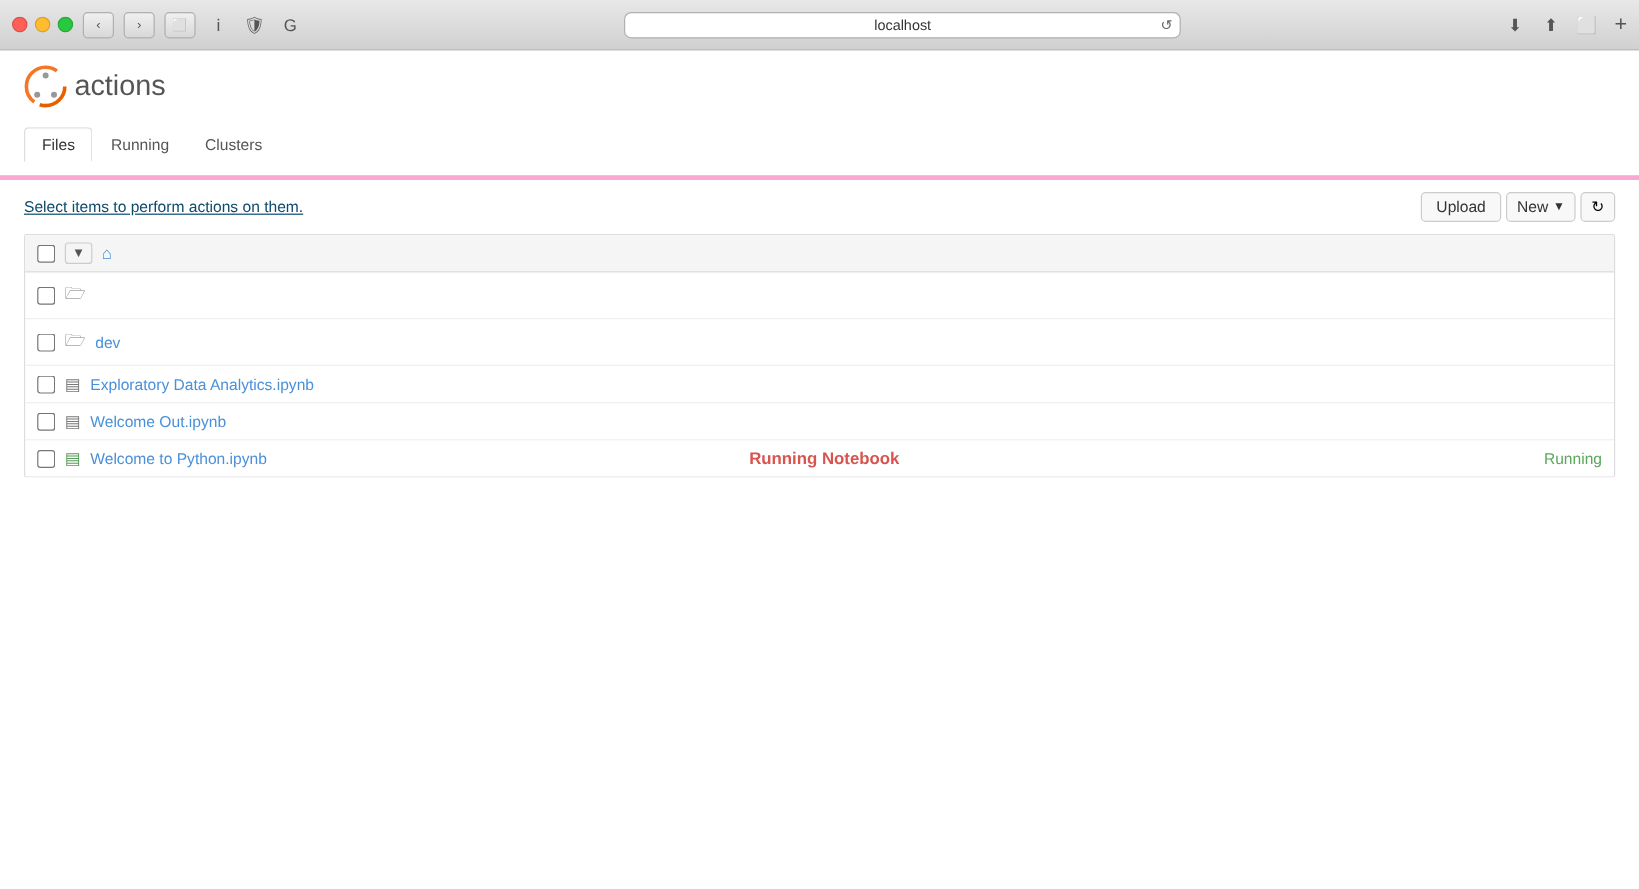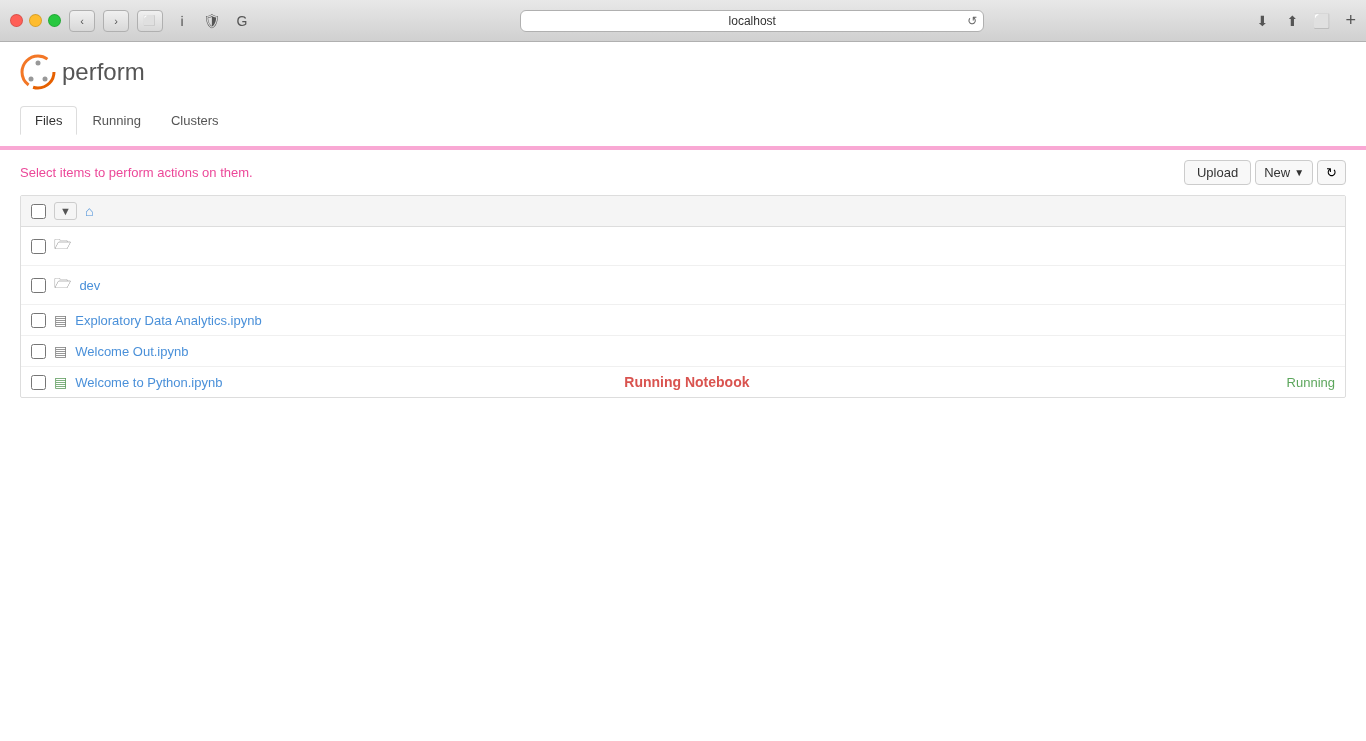--- a/index.html
+++ b/index.html
@@ -135,21 +135,22 @@
 
     
     .toolbar {
       padding: 10px 20px;
       display: flex;
       justify-content: space-between;
       align-items: center;
     }
     .toolbar-left {
       font-size: 13px;
-      color: #ec4899;
+      color: #0c4a6e;
+      text-decoration: underline;
     }
     .toolbar-right {
       display: flex;
       gap: 4px;
       align-items: center;
     }
     .btn {
       padding: 4px 12px;
       border: 1px solid #ccc;
       border-radius: 4px;
@@ -291,21 +292,21 @@
 
       <svg class="jupyter-logo-icon" viewBox="0 0 36 36" xmlns="http://www.w3.org/2000/svg">
 
         <circle cx="18" cy="18" r="16" fill="none" stroke="#e66000" stroke-width="3" stroke-dasharray="30 70" stroke-dashoffset="0"></circle>
         <circle cx="18" cy="18" r="16" fill="none" stroke="#f37726" stroke-width="3" stroke-dasharray="50 50" stroke-dashoffset="-35"></circle>
 
         <circle cx="18" cy="9" r="2.5" fill="#989898"></circle>
         <circle cx="25" cy="25" r="2.5" fill="#989898"></circle>
         <circle cx="11" cy="25" r="2.5" fill="#989898"></circle>
       </svg>
-      <span>perform</span>
+      <span>actions</span>
     </div>
   </div>
 
   <div class="tabs-bar">
     <div class="tab active">Files</div>
     <div class="tab">Running</div>
     <div class="tab">Clusters</div>
   </div>
 
   <div class="toolbar">

